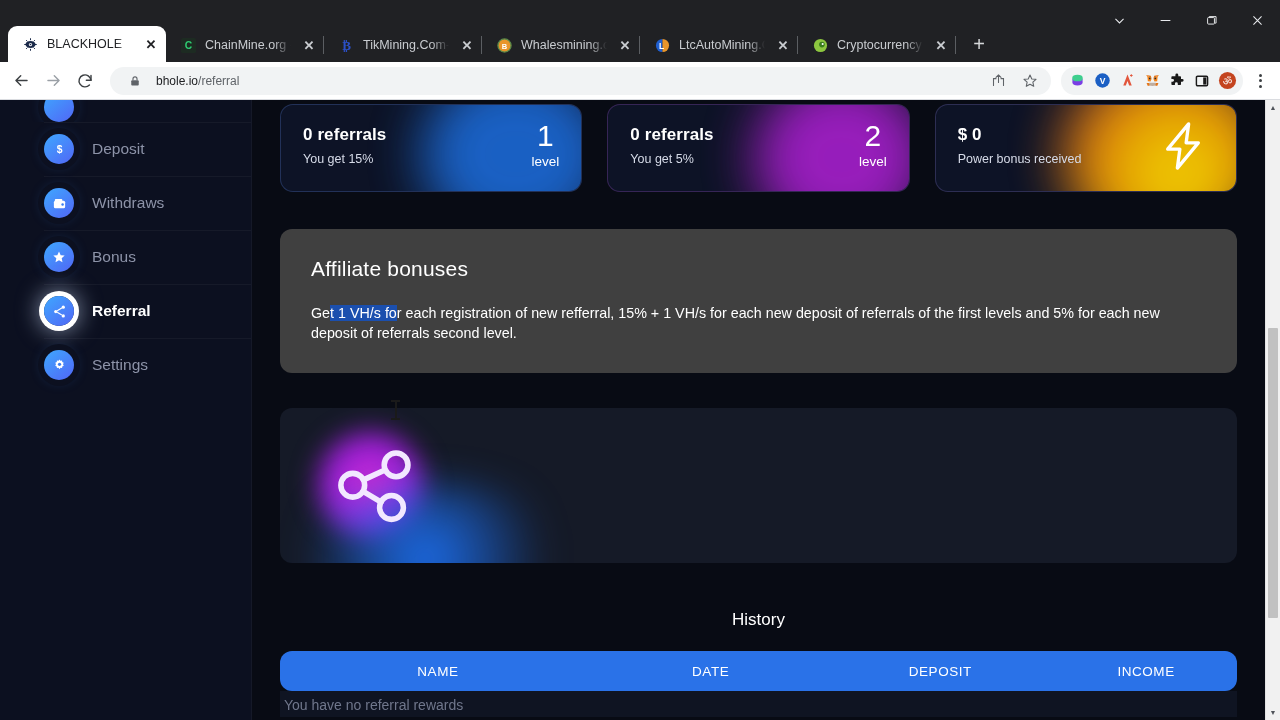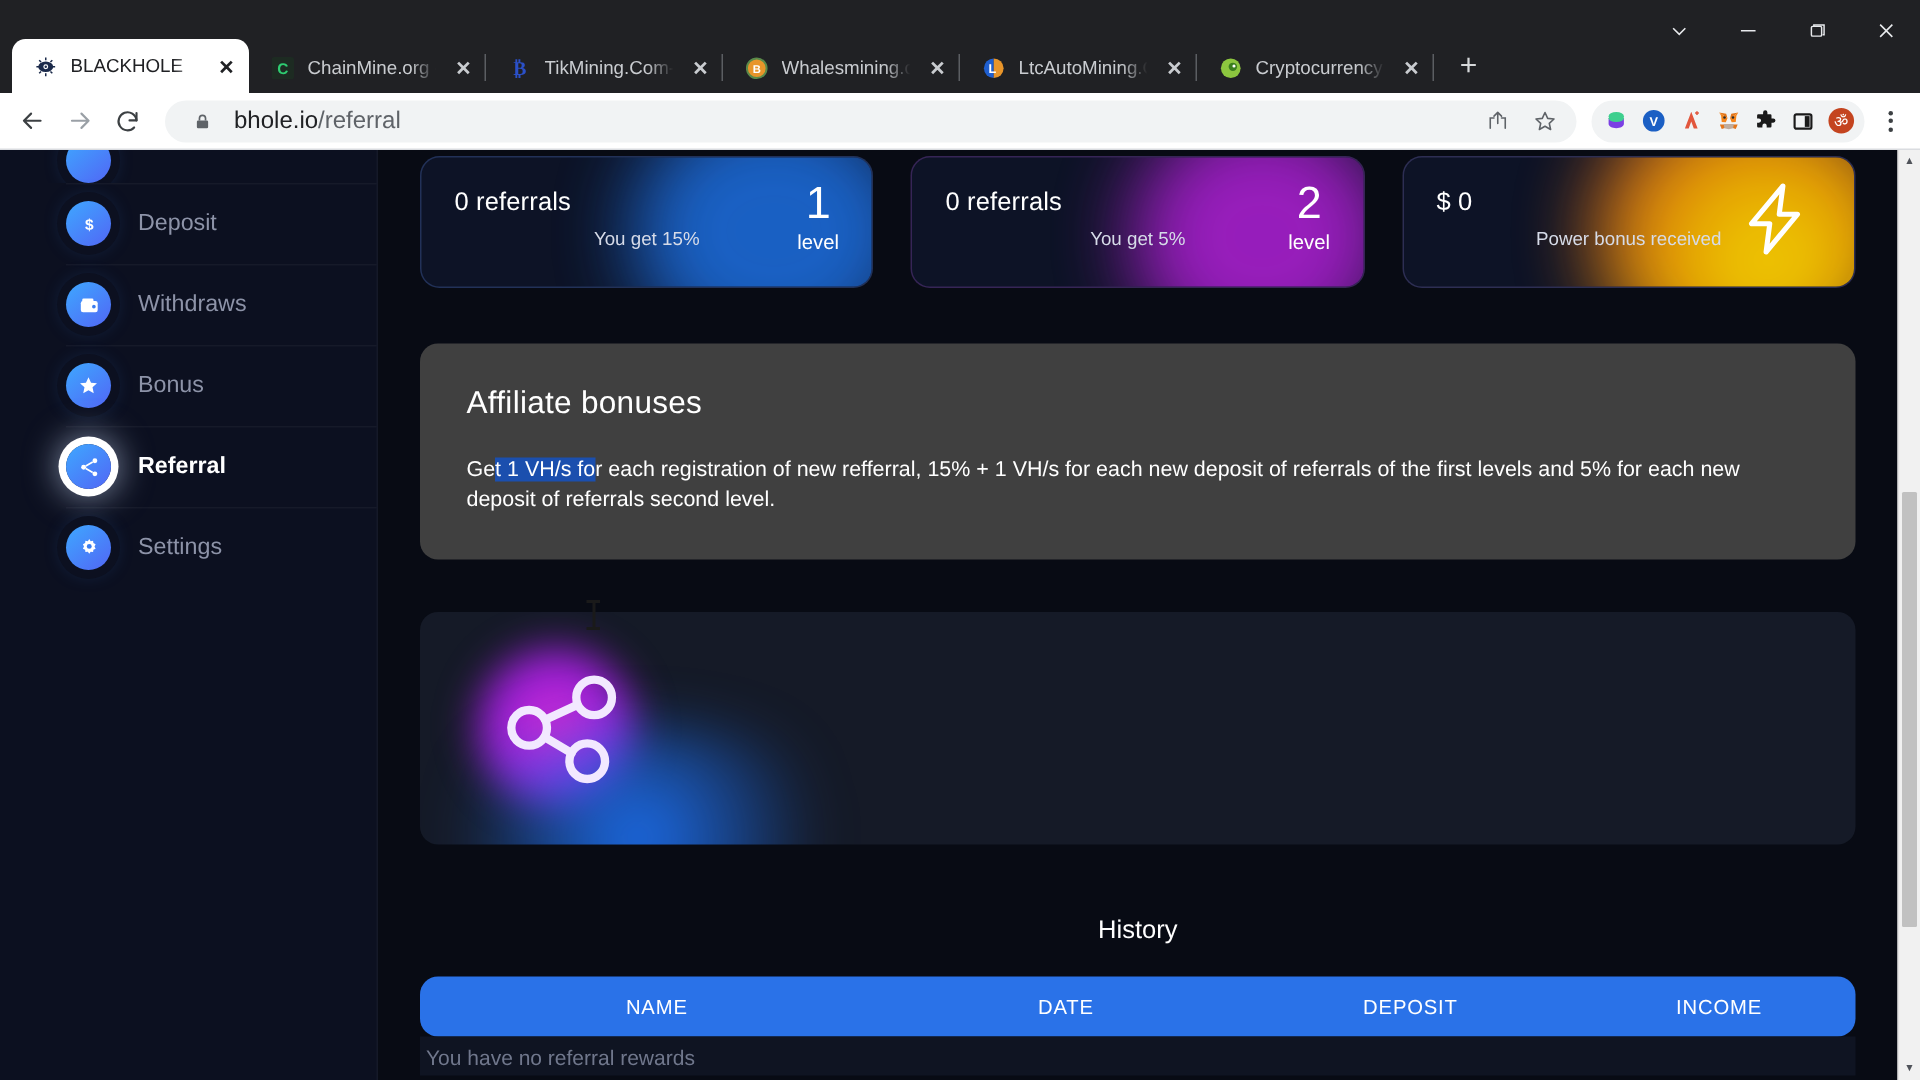--- a/index.html
+++ b/index.html
@@ -79,21 +79,21 @@
     color: #3c4043; flex: 0 0 30px;
   }
   .omnibox {
     flex: 1 1 auto; height: 28px;
     background: #f1f3f4; border-radius: 14px;
     display: flex; align-items: center;
     padding: 0 10px 0 14px;
     margin: 0 8px;
     gap: 10px;
   }
-  .omnibox .url { font-size: 16px; color: #5f6368; flex: 1 1 auto; }
+  .omnibox .url { font-size: 12px; color: #5f6368; flex: 1 1 auto; }
   .omnibox .url b { color: #202124; font-weight: 400; }
   .obtn { width: 22px; height: 22px; display:flex; align-items:center; justify-content:center; color:#5f6368; flex:0 0 22px;}
   .extbar {
     display: flex; align-items: center; gap: 3px;
     background: #f1f3f4; border-radius: 14px; padding: 2px 5px;
     height: 28px;
   }
   .ext { width: 22px; height: 22px; display:flex; align-items:center; justify-content:center; }
   .kebab { width: 24px; height: 28px; display:flex; flex-direction:column; align-items:center; justify-content:center; gap:2.5px; margin-left:3px;}
   .kebab i { width:3px;height:3px;border-radius:50%;background:#3c4043;display:block;}
@@ -172,22 +172,22 @@
     filter: blur(26px);
     pointer-events: none;
   }
   .card.c1 .glow { right: -30px; top: -36px; width: 190px; height: 170px; background: #1d6fe0; opacity: .85; }
   .card.c2 { border-color: rgba(150,80,200,.3); }
   .card.c2 .glow { right: -20px; top: -30px; width: 175px; height: 165px; background: #b020d6; opacity: .85; }
   .card.c3 { border-color: rgba(120,110,190,.3); }
   .card.c3 .glow { right: -40px; top: -45px; width: 215px; height: 190px;
     background: radial-gradient(circle at 55% 60%, #ffe600 0%, #f0a000 45%, #cf5a20 75%, rgba(120,40,30,0) 100%);
     opacity: .95; }
-  .card-title { position: relative; color: #fff; font-size: 17px; font-weight: 400; letter-spacing: .1px; }
-  .card-sub { position: relative; color: #d6dbe8; font-size: 12.5px; margin-top: 7px; text-align: center; }
+  .card-title { position: relative; color: #fff; font-size: 17px; font-weight: 700; letter-spacing: .1px; }
+  .card-sub { position: relative; color: #d6dbe8; font-size: 12.5px; margin-top: 7px; }
   .card-right {
     position: absolute; right: 22px; top: 16px;
     text-align: center; color: #fff;
     z-index: 2;
   }
   .card-right .num { font-size: 30px; font-weight: 300; line-height: 1; }
   .card-right .lbl { font-size: 13.5px; margin-top: 3px; }
   .bolt { position: absolute; right: 26px; top: 14px; z-index: 2; }
 
   .banner {

